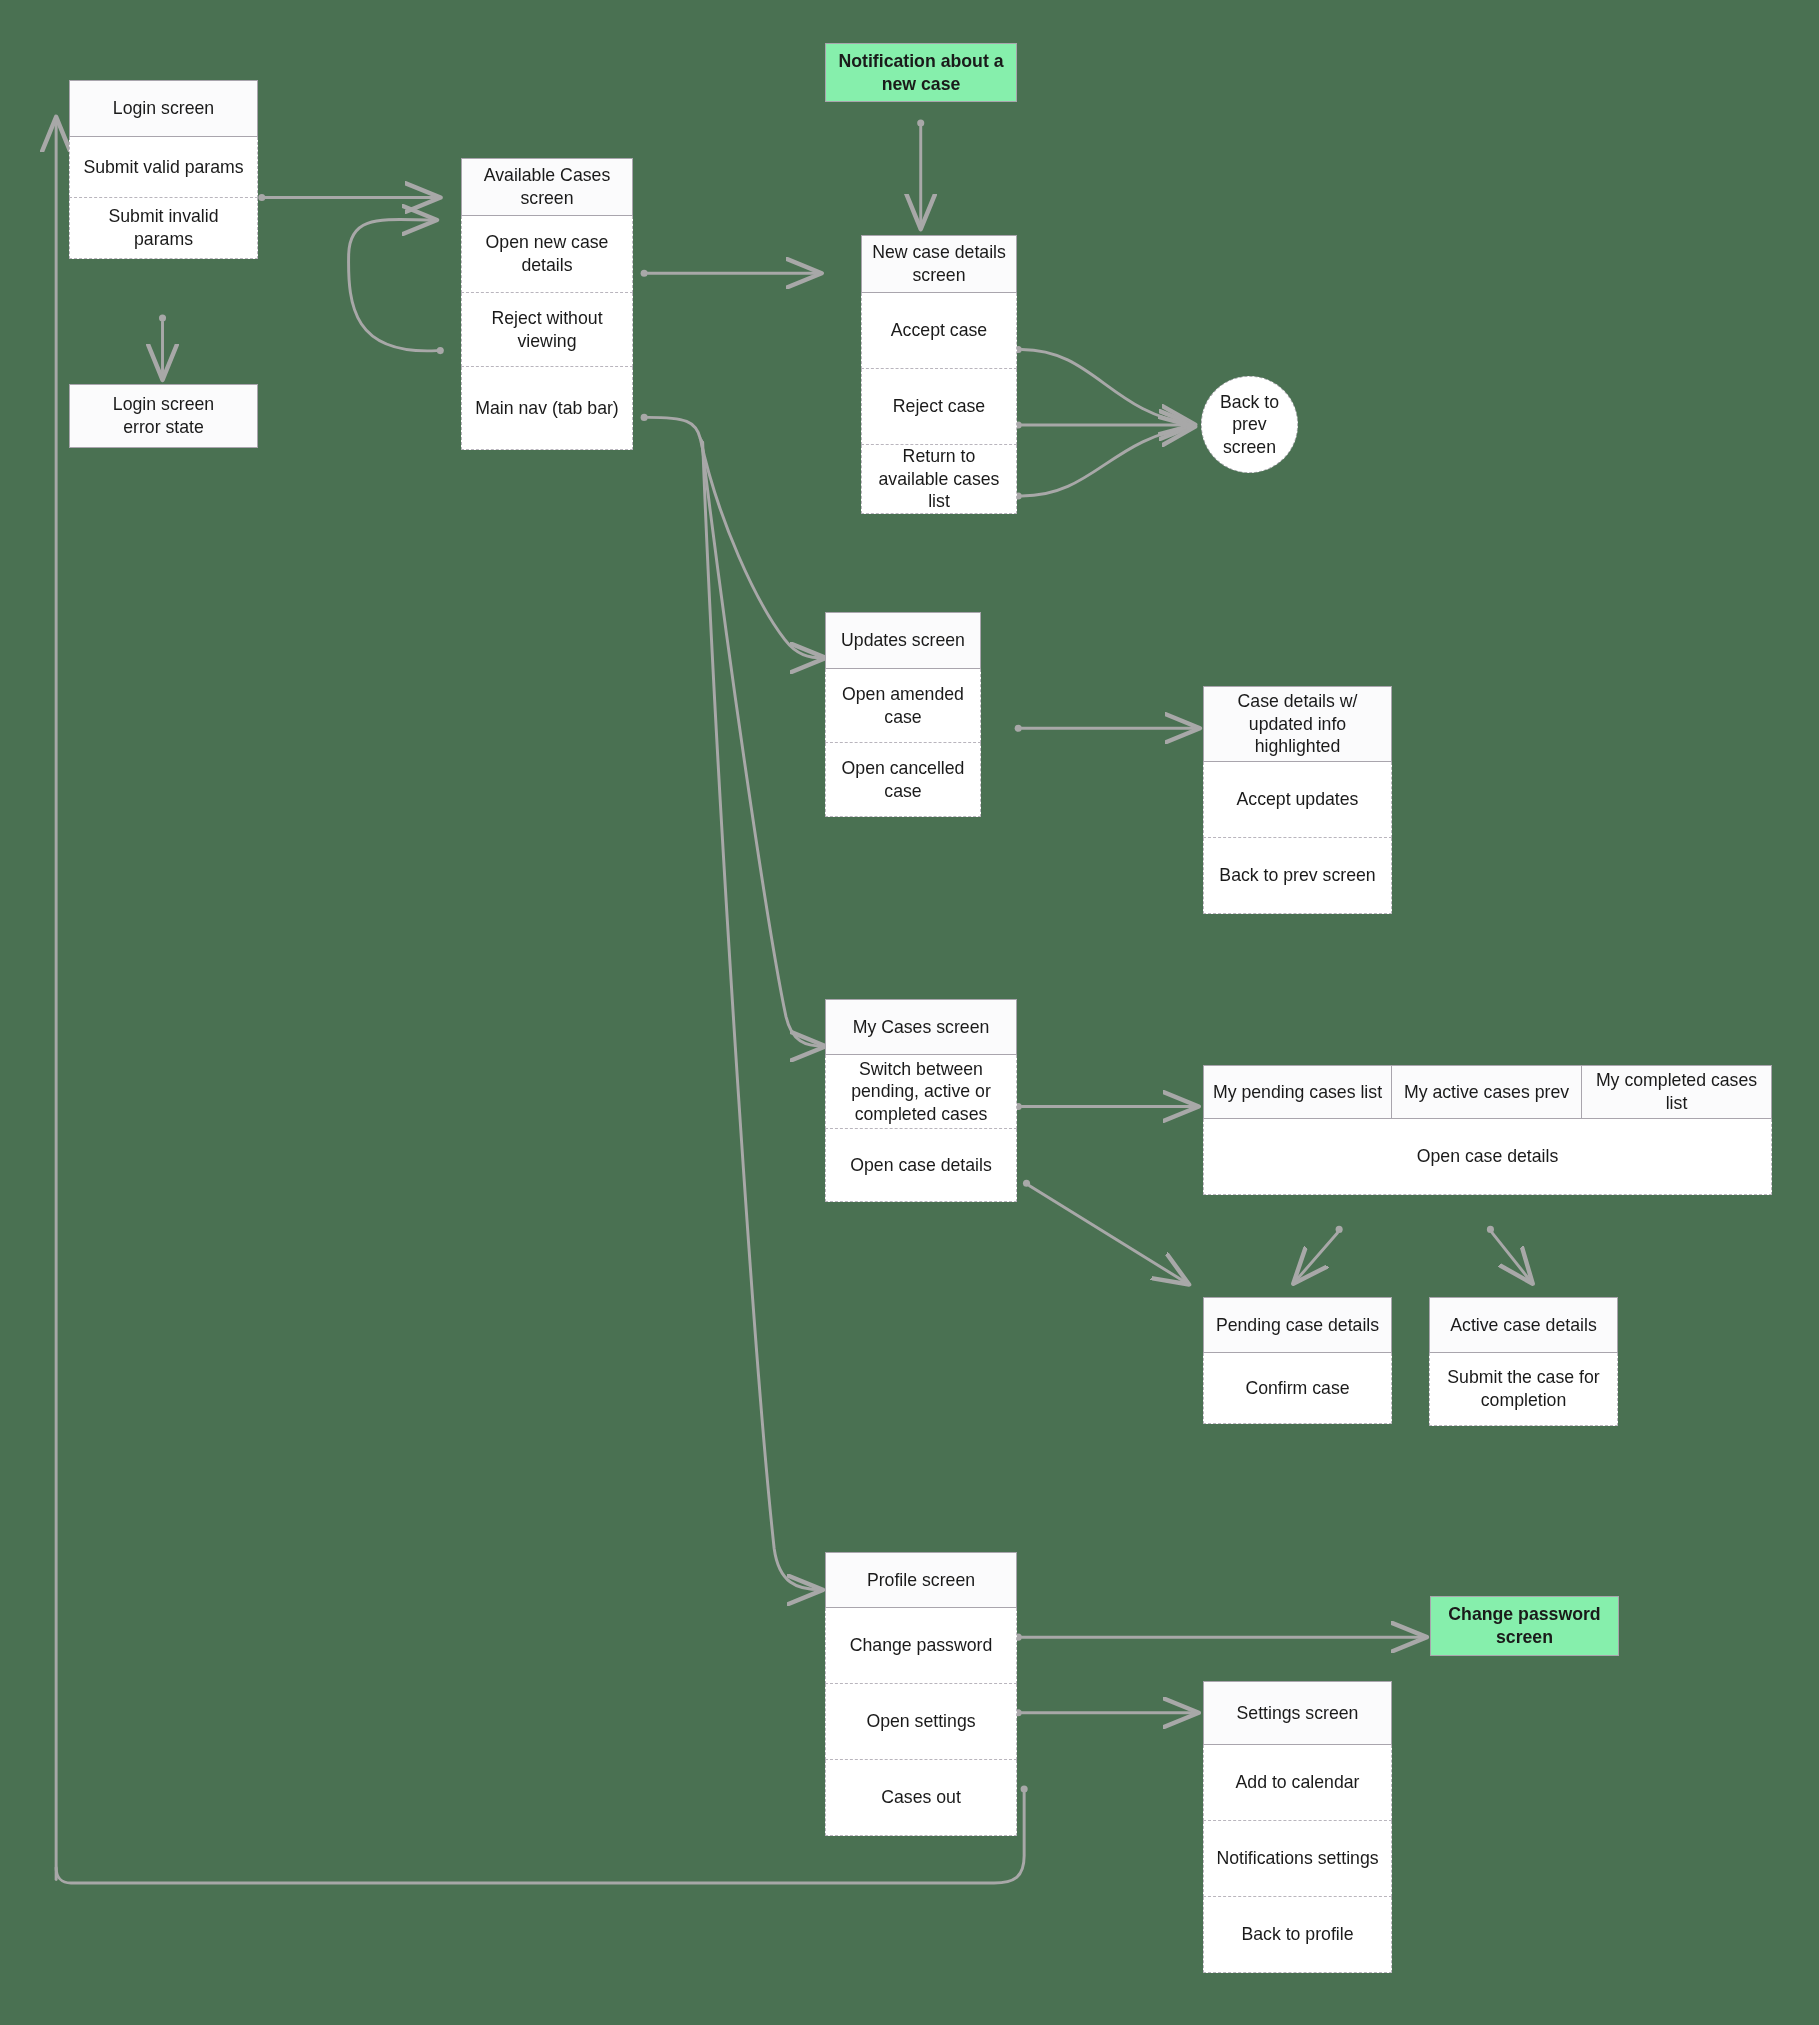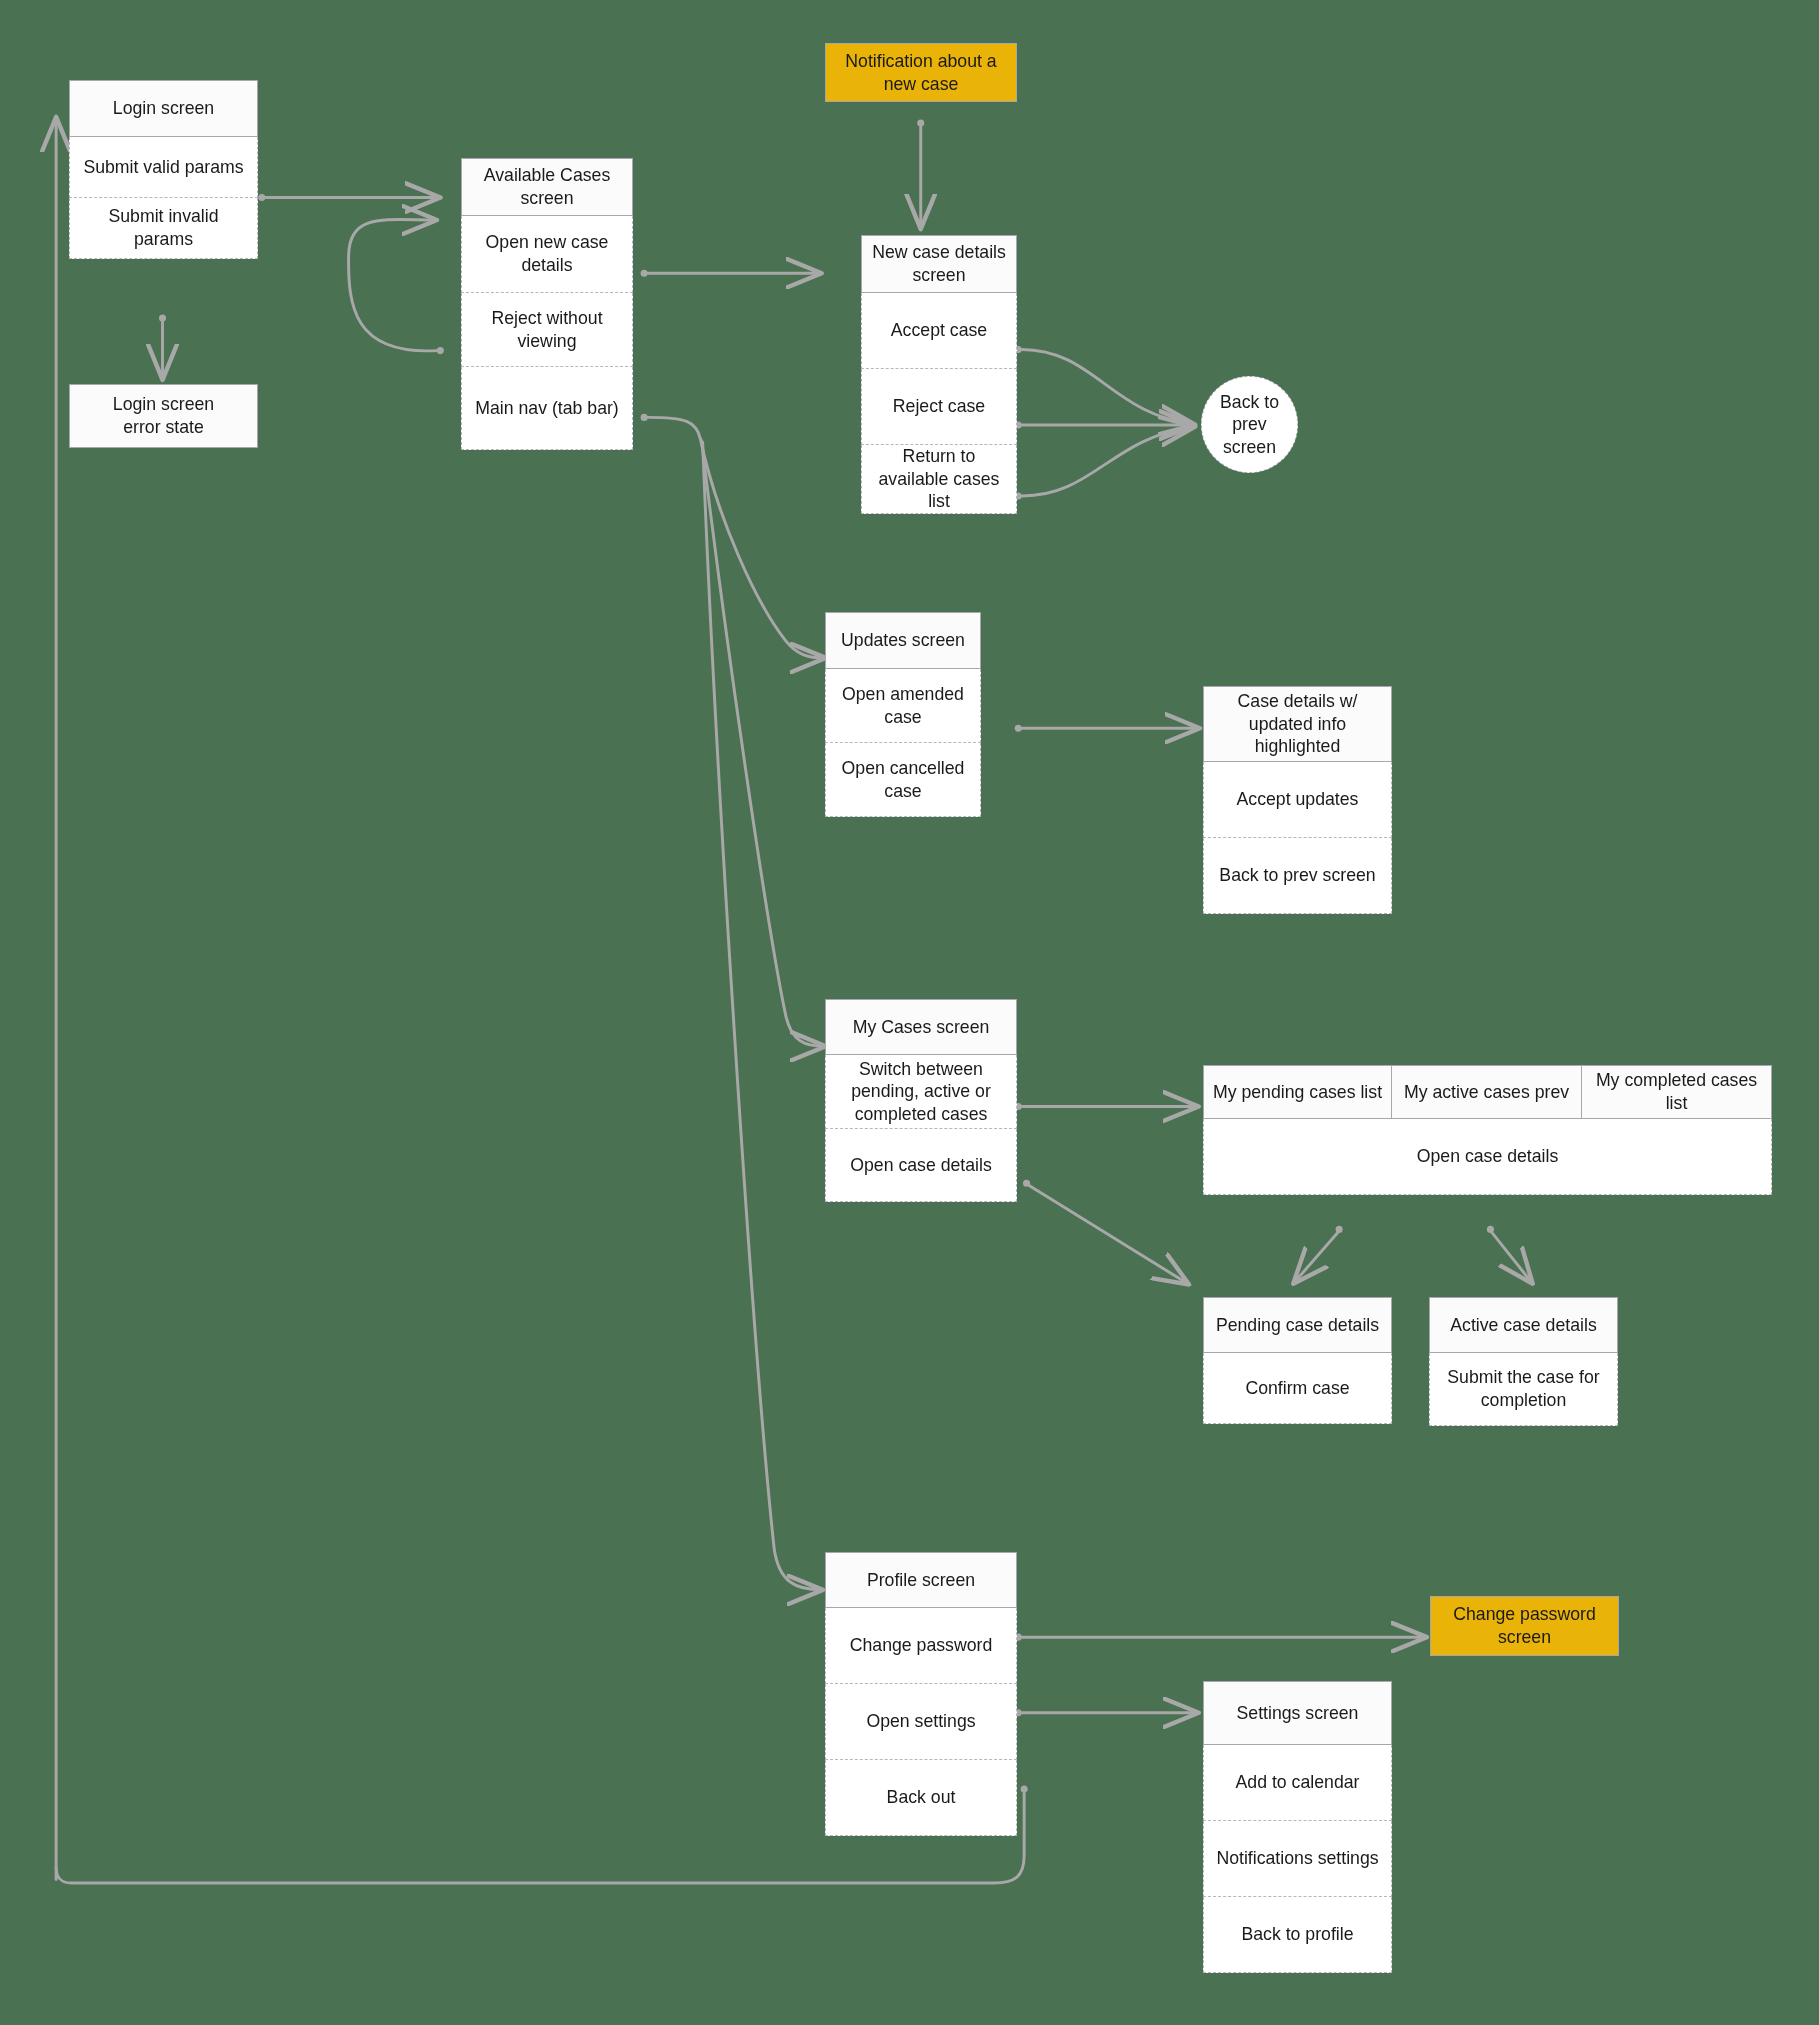--- a/index.html
+++ b/index.html
@@ -27,23 +27,24 @@
     font-size:17.7px;
     line-height:1.28;
     padding:2.4px 8.3px;
   }
   .cell.head{
     background:#fbfbfc;
     border:1.2px solid #a9a5ad;
     border-style:solid;
   }
   .cell.plain{
-    background:#eab308;
+    background:#86efac;
     border:1.2px solid #a9a5ad;
     border-style:solid;
+    font-weight:bold;
   }
   .circle{
     position:absolute;
     border-radius:50%;
     background:#ffffff;
     border:1.2px dashed #b9b5bd;
     display:flex;align-items:center;justify-content:center;
     text-align:center;
     font-size:17.7px;line-height:1.25;color:#1a1a1a;
   }
@@ -189,21 +190,21 @@
 
   <div class="node" style="left:1429px;top:1297px;width:189px;">
     <div class="cell head" style="height:56px;">Active case details</div>
     <div class="cell" style="height:73px;">Submit the case for completion</div>
   </div>
 
   <div class="node" style="left:825px;top:1552px;width:192px;">
     <div class="cell head" style="height:56px;">Profile screen</div>
     <div class="cell" style="height:76px;">Change password</div>
     <div class="cell" style="height:76px;">Open settings</div>
-    <div class="cell" style="height:76px;">Back out</div>
+    <div class="cell" style="height:76px;">Cases out</div>
   </div>
 
   <div class="node" style="left:1430px;top:1596px;width:189px;">
     <div class="cell plain" style="height:60px;">Change password screen</div>
   </div>
 
   <div class="node" style="left:1203px;top:1681px;width:189px;">
     <div class="cell head" style="height:64px;">Settings screen</div>
     <div class="cell" style="height:76px;">Add to calendar</div>
     <div class="cell" style="height:76px;">Notifications settings</div>

